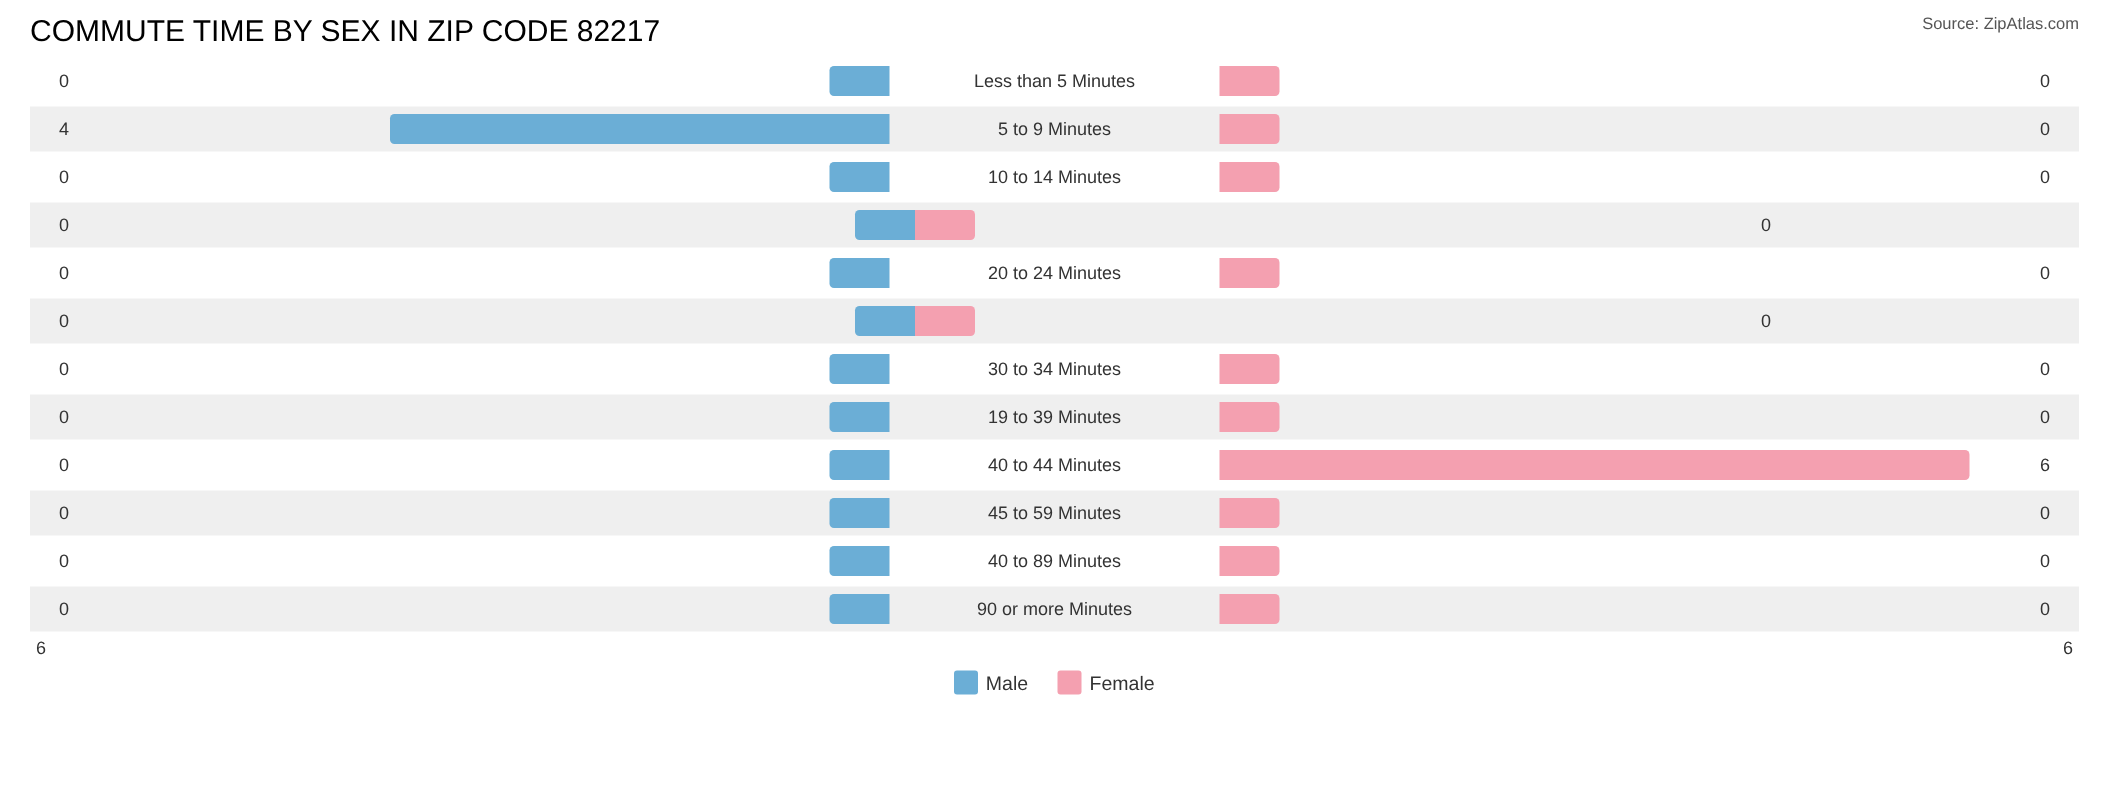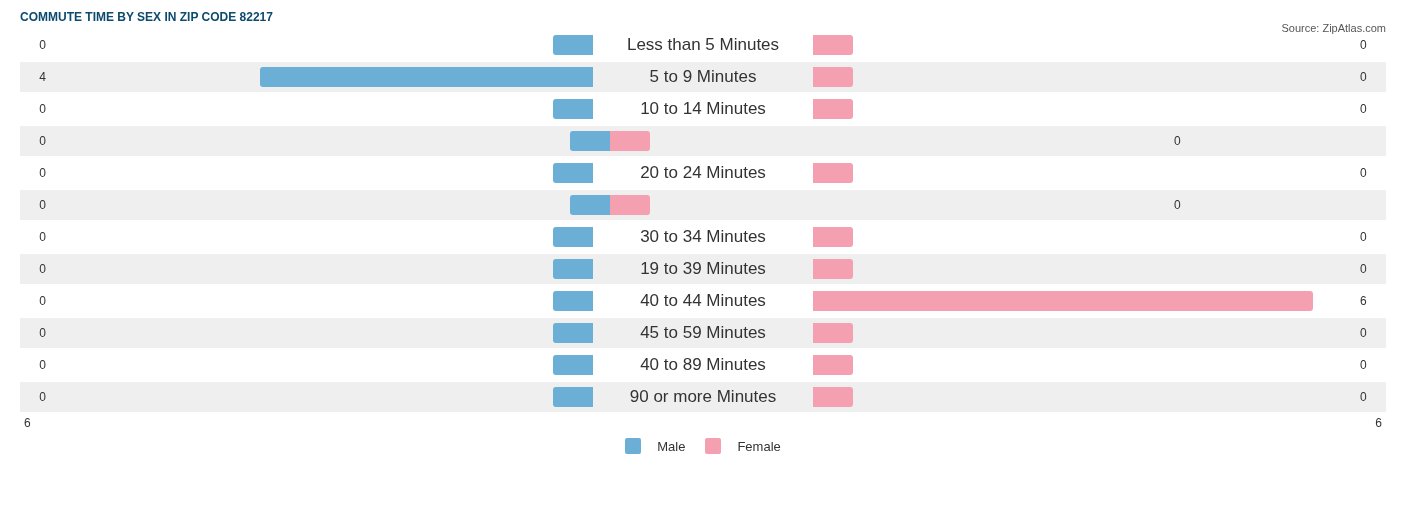--- a/index.html
+++ b/index.html
@@ -10,29 +10,29 @@
       height: 523px;
       overflow: hidden;
     }
     .chart-container {
       width: 1406px;
       height: 523px;
       padding: 10px 20px 40px 20px;
       position: relative;
     }
     .chart-title {
-      font-size: 12px;
-      font-weight: bold;
+      font-size: 20px;
+      font-weight: normal;
       text-transform: uppercase;
-      color: #0c4a6e;
+      color: #000000;
       margin-bottom: 6px;
     }
     .source-text {
       position: absolute;
-      top: 22px;
+      top: 10px;
       right: 20px;
       font-size: 11px;
       color: #555;
     }
     .bar-male {
       background: #6baed6;
       height: 20px;
       border-radius: 3px 0 0 3px;
       display: flex;
       align-items: center;
@@ -74,21 +74,21 @@
       display: flex;
       justify-content: flex-end;
       align-items: center;
       height: 20px;
     }
     
     .center-label {
       width: 220px;
       flex-shrink: 0;
       text-align: center;
-      font-size: 17px;
+      font-size: 12px;
       color: #333;
       padding: 0 6px;
     }
     
     .female-bar-wrap {
       width: 560px;
       display: flex;
       justify-content: flex-start;
       align-items: center;
       height: 20px;
@@ -105,21 +105,21 @@
     .legend {
       display: flex;
       justify-content: center;
       align-items: center;
       gap: 20px;
       margin-top: 8px;
     }
     .legend-item {
       display: flex;
       align-items: center;
-      gap: 16px;
+      gap: 5px;
       font-size: 13px;
       color: #333;
     }
     .legend-box {
       width: 16px;
       height: 16px;
       border-radius: 2px;
     }
     .bottom-row {
       display: flex;

